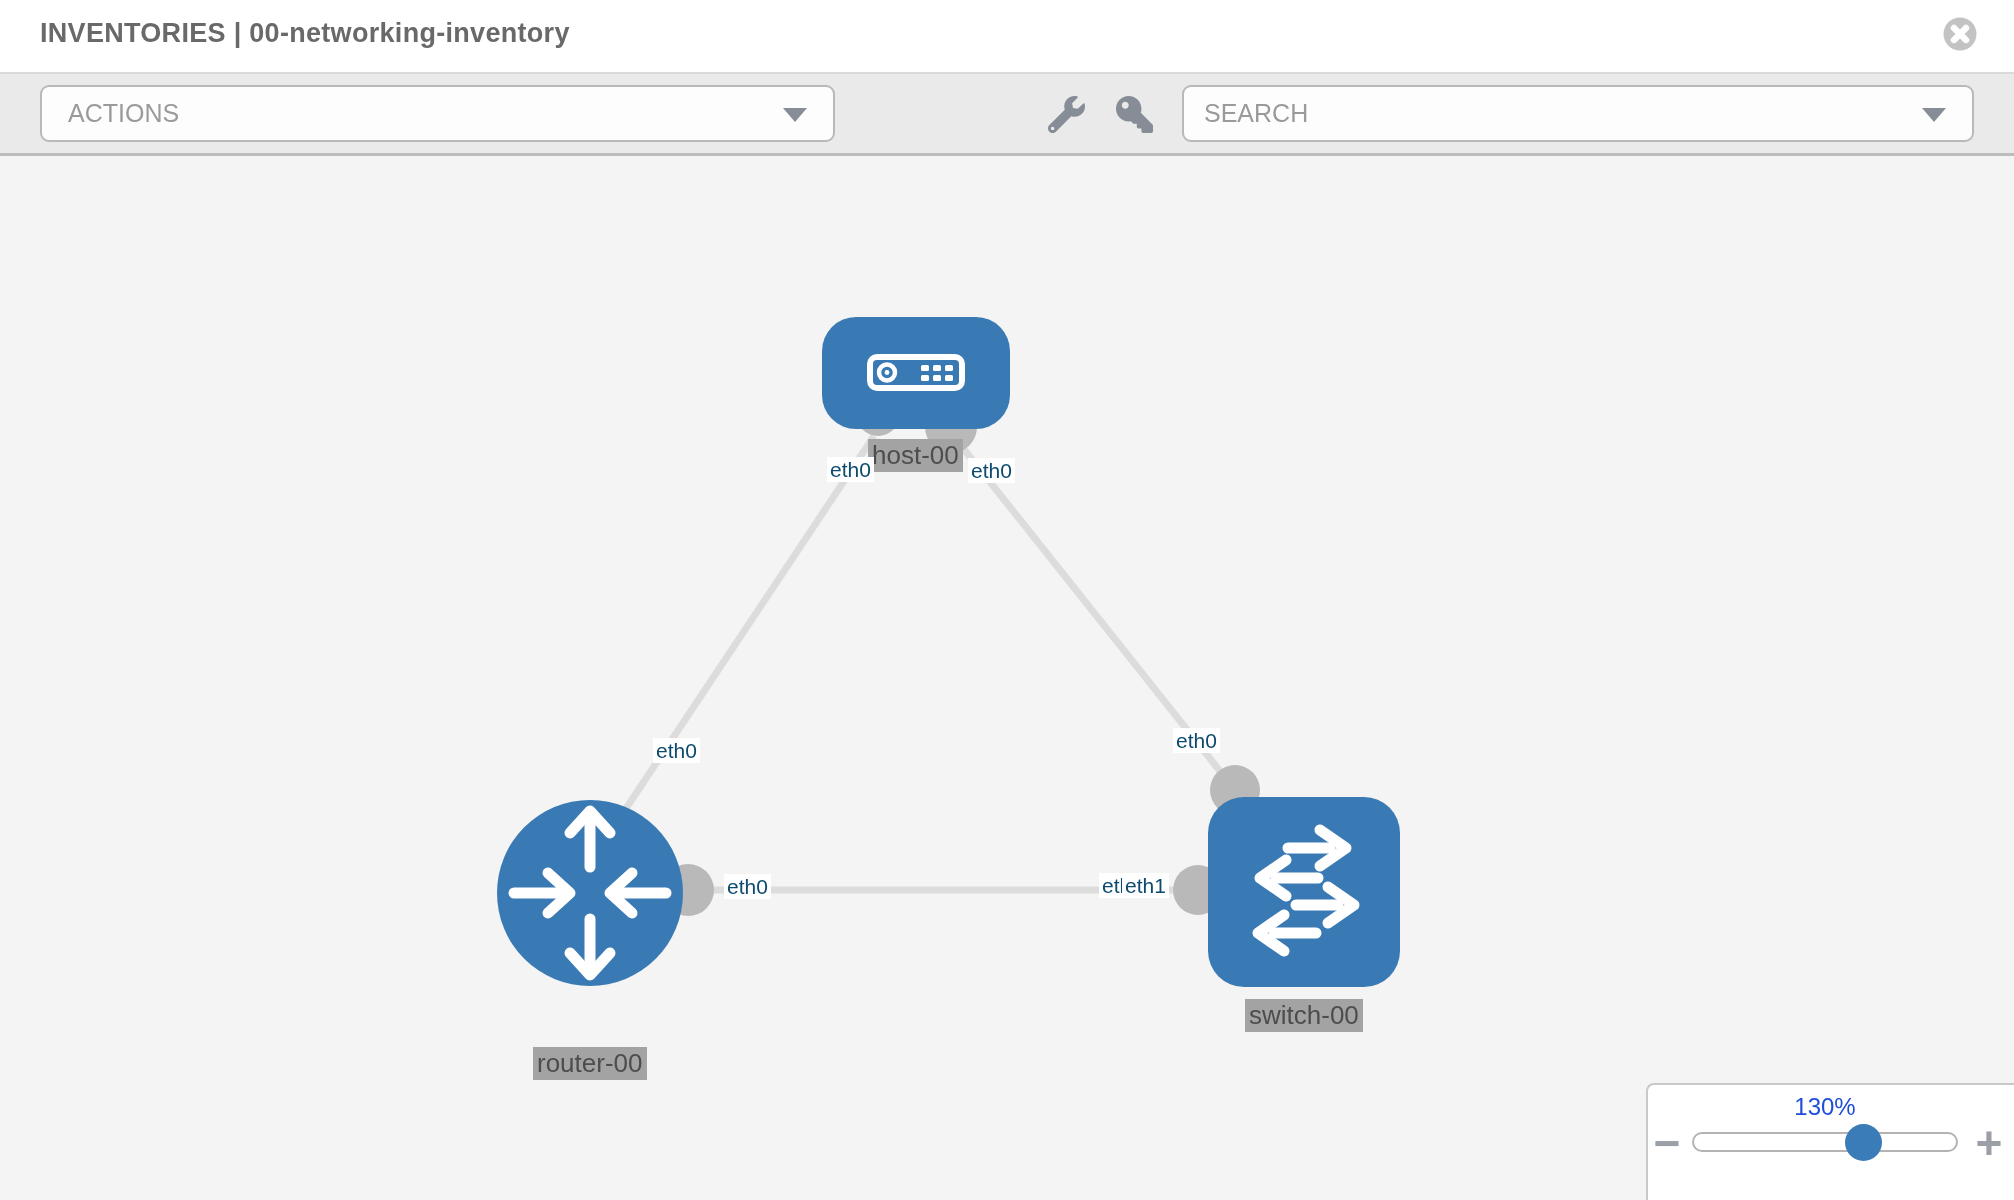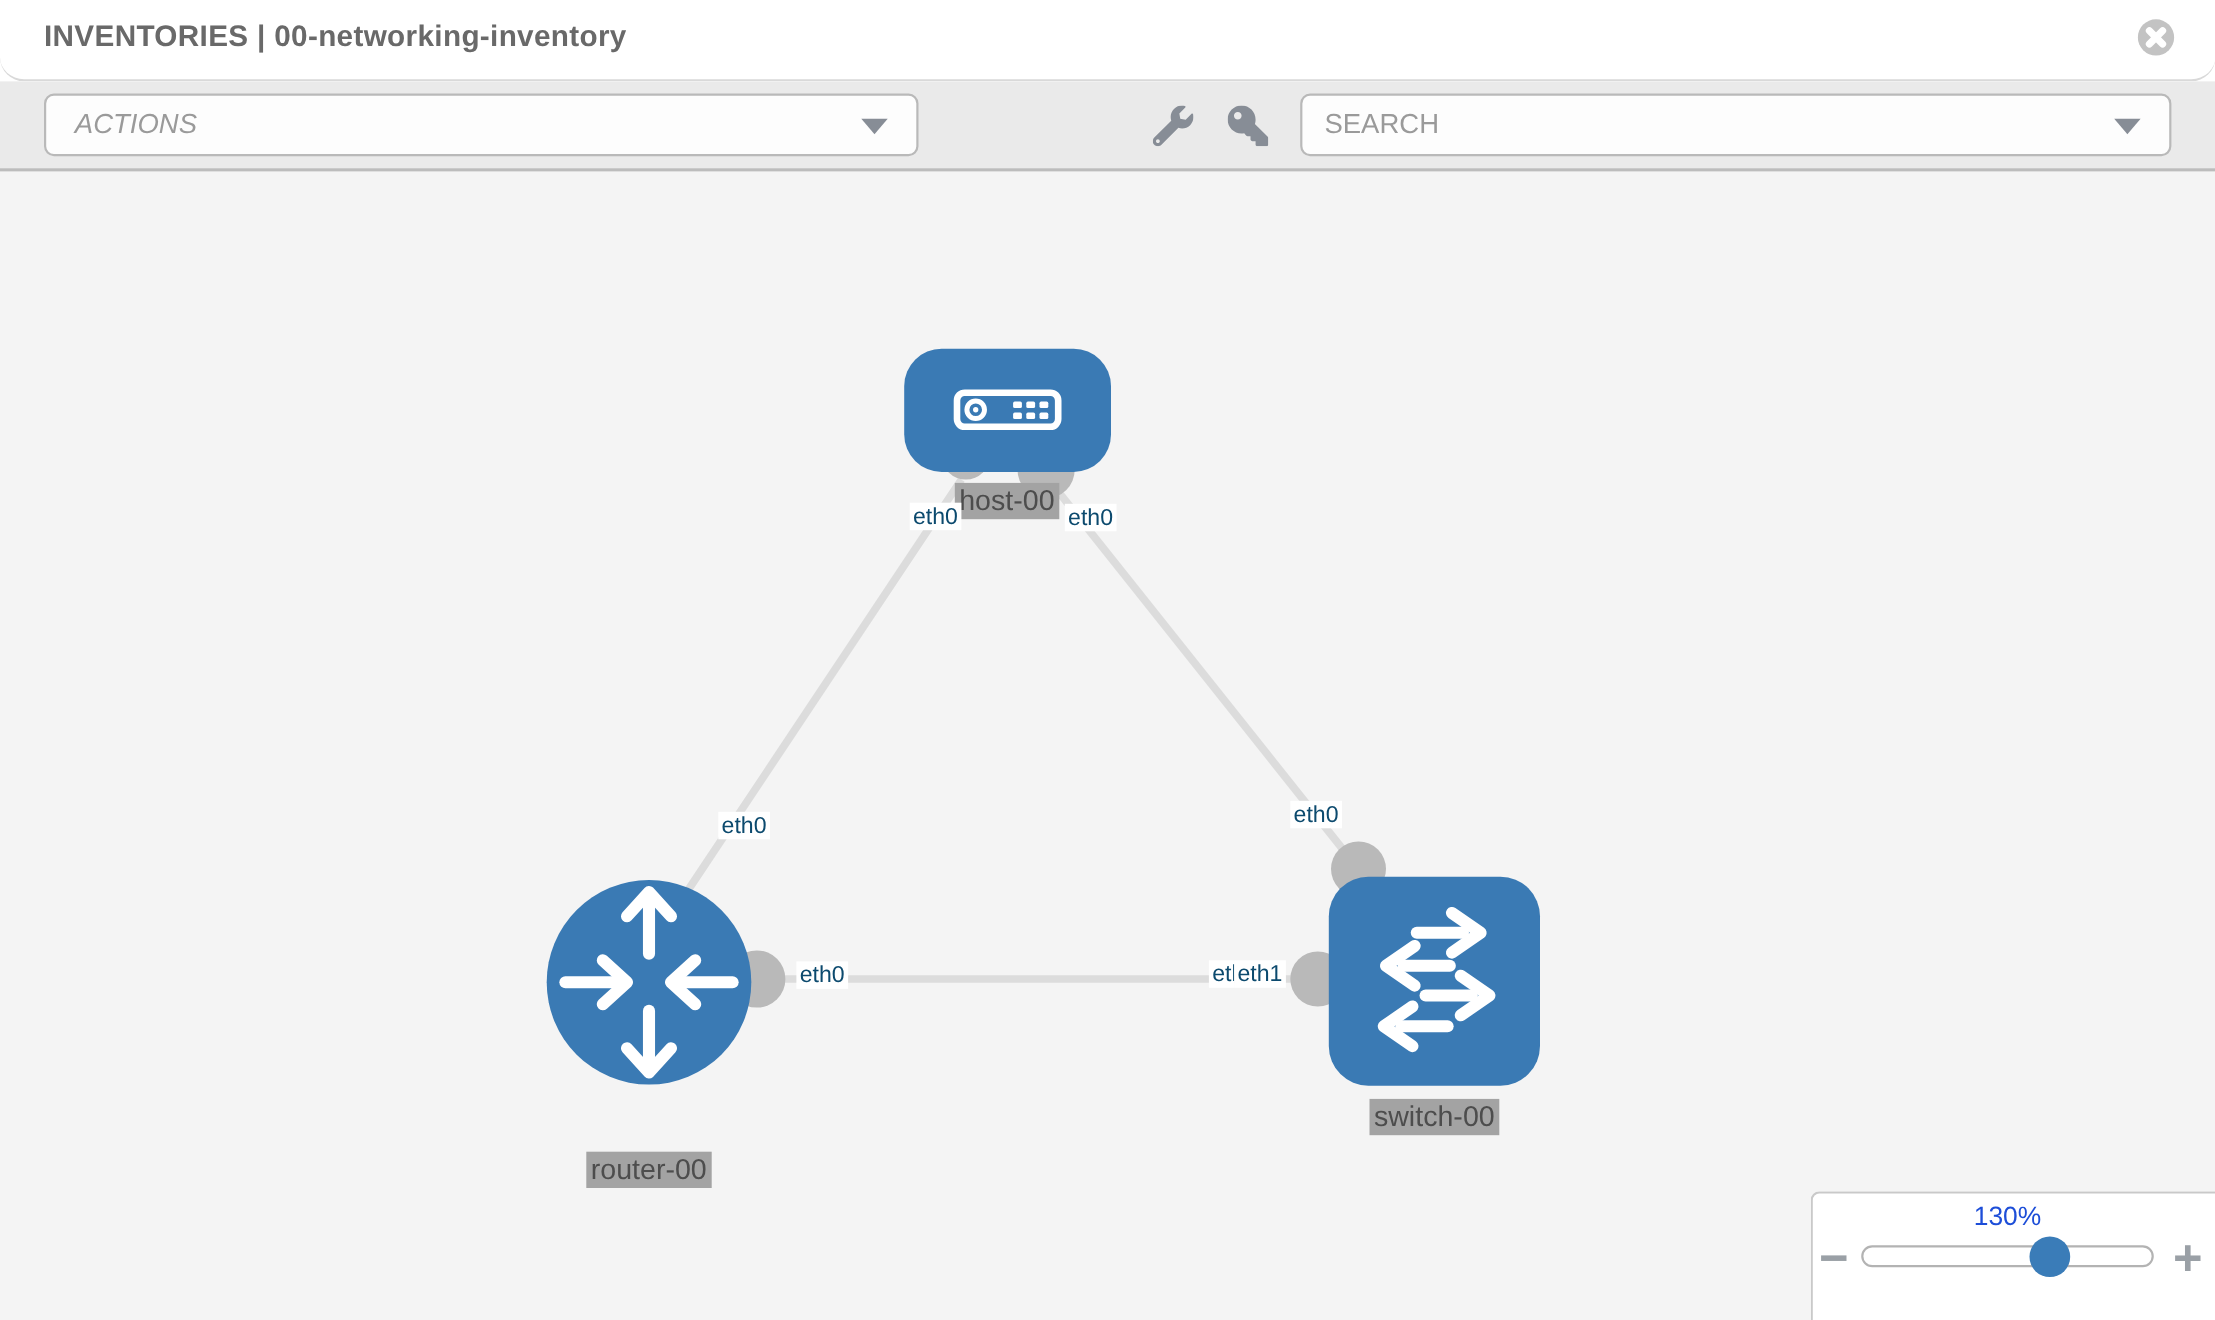--- a/index.html
+++ b/index.html
@@ -1,30 +1,30 @@
 <!DOCTYPE html>
 <html><head>
 <meta charset="utf-8">
 <style>
   html,body{margin:0;padding:0;}
   body{
     width:2014px;height:1200px;position:relative;overflow:hidden;
     font-family:"Liberation Sans","DejaVu Sans",sans-serif;background:#ffffff;
   }
   
-  .header{position:absolute;top:0;left:0;width:2014px;height:72px;background:#ffffff;border-bottom:2px solid #d9d9d9;border-radius:22px;}
+  .header{position:absolute;top:0;left:0;width:2014px;height:72px;background:#ffffff;border-bottom:2px solid #d9d9d9;}
   .page-title{position:absolute;left:40px;top:18px;font-size:27px;font-weight:bold;color:#696969;letter-spacing:.3px;}
   .close-btn{position:absolute;left:1943px;top:17px;width:34px;height:34px;cursor:pointer;}
   
   .toolbar{position:absolute;top:74px;left:0;width:2014px;height:79px;background:#eaeaea;border-bottom:3px solid #bcbcbc;}
   .select{position:absolute;top:11px;height:53px;background:#fdfdfd;border:2px solid #b9b9b9;border-radius:9px;
     display:flex;align-items:center;padding-left:26px;font-size:25px;color:#9a9a9a;cursor:pointer;}
   .select .caret{position:absolute;right:26px;top:21px;width:0;height:0;
     border-left:12px solid transparent;border-right:12px solid transparent;border-top:14px solid #878d96;}
-  .actions-select{left:40px;width:765px;font-style:italic;}
+  .actions-select{left:40px;width:765px;}
   .search-select{left:1182px;width:768px;padding-left:20px;}
   .tool-icon{position:absolute;top:22px;width:37px;height:37px;cursor:pointer;}
   .tool-icon svg{width:37px;height:37px;fill:#878d96;}
   .wrench-btn{left:1048px;}
   .key-btn{left:1116px;}
   
   .canvas{position:absolute;top:156px;left:0;width:2014px;height:1044px;background:#f4f4f4;}
   .topo{position:absolute;top:0;left:0;}
   .node-label{position:absolute;background:#a3a3a3;color:#4d4d4d;font-size:26px;line-height:31px;padding:1px 4px;white-space:nowrap;z-index:3;}
   .eth-label{position:absolute;background:#ffffff;color:#0c4a6e;font-size:21px;line-height:25px;padding:0 3px;white-space:nowrap;z-index:3;}

